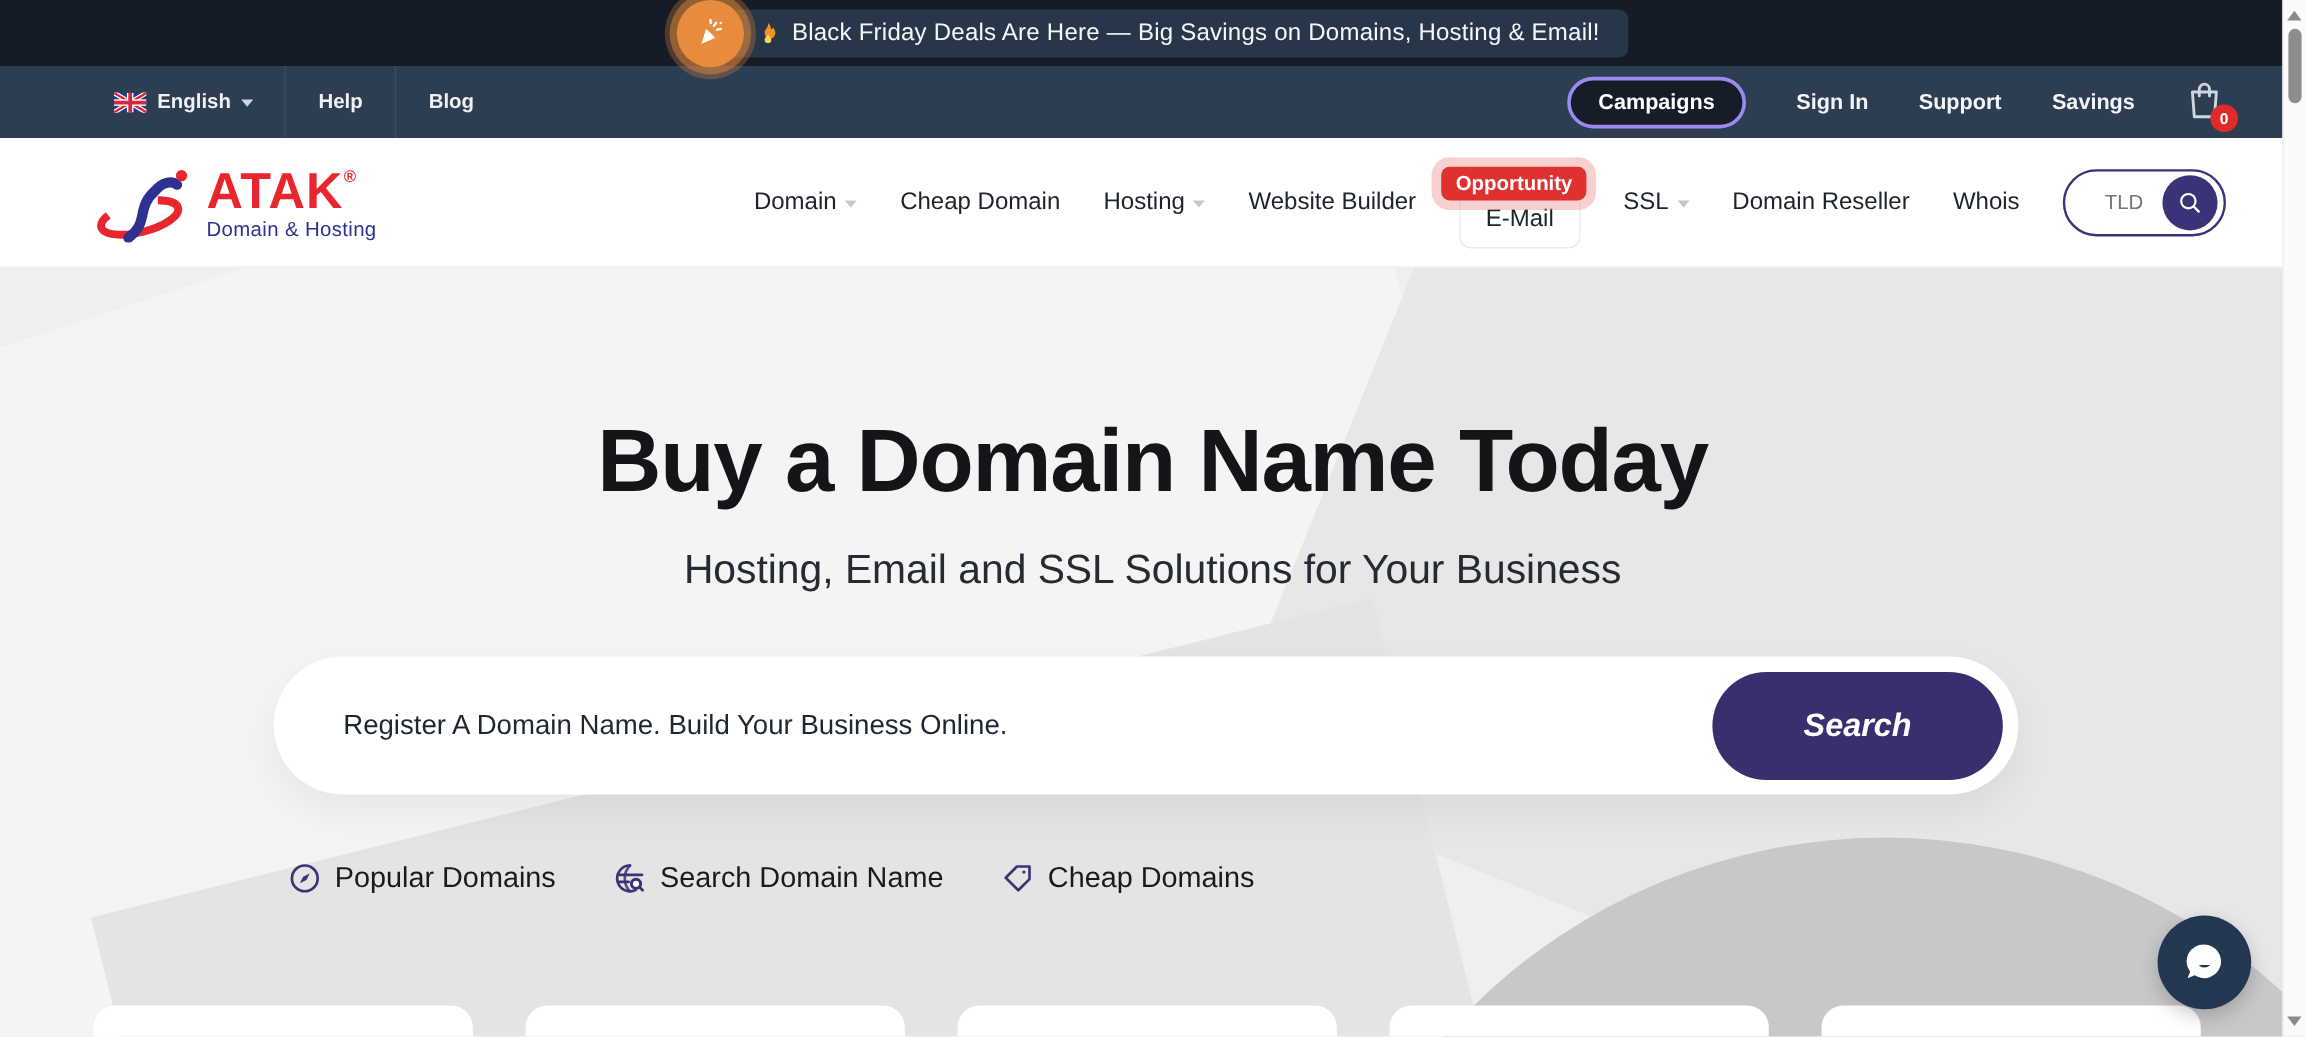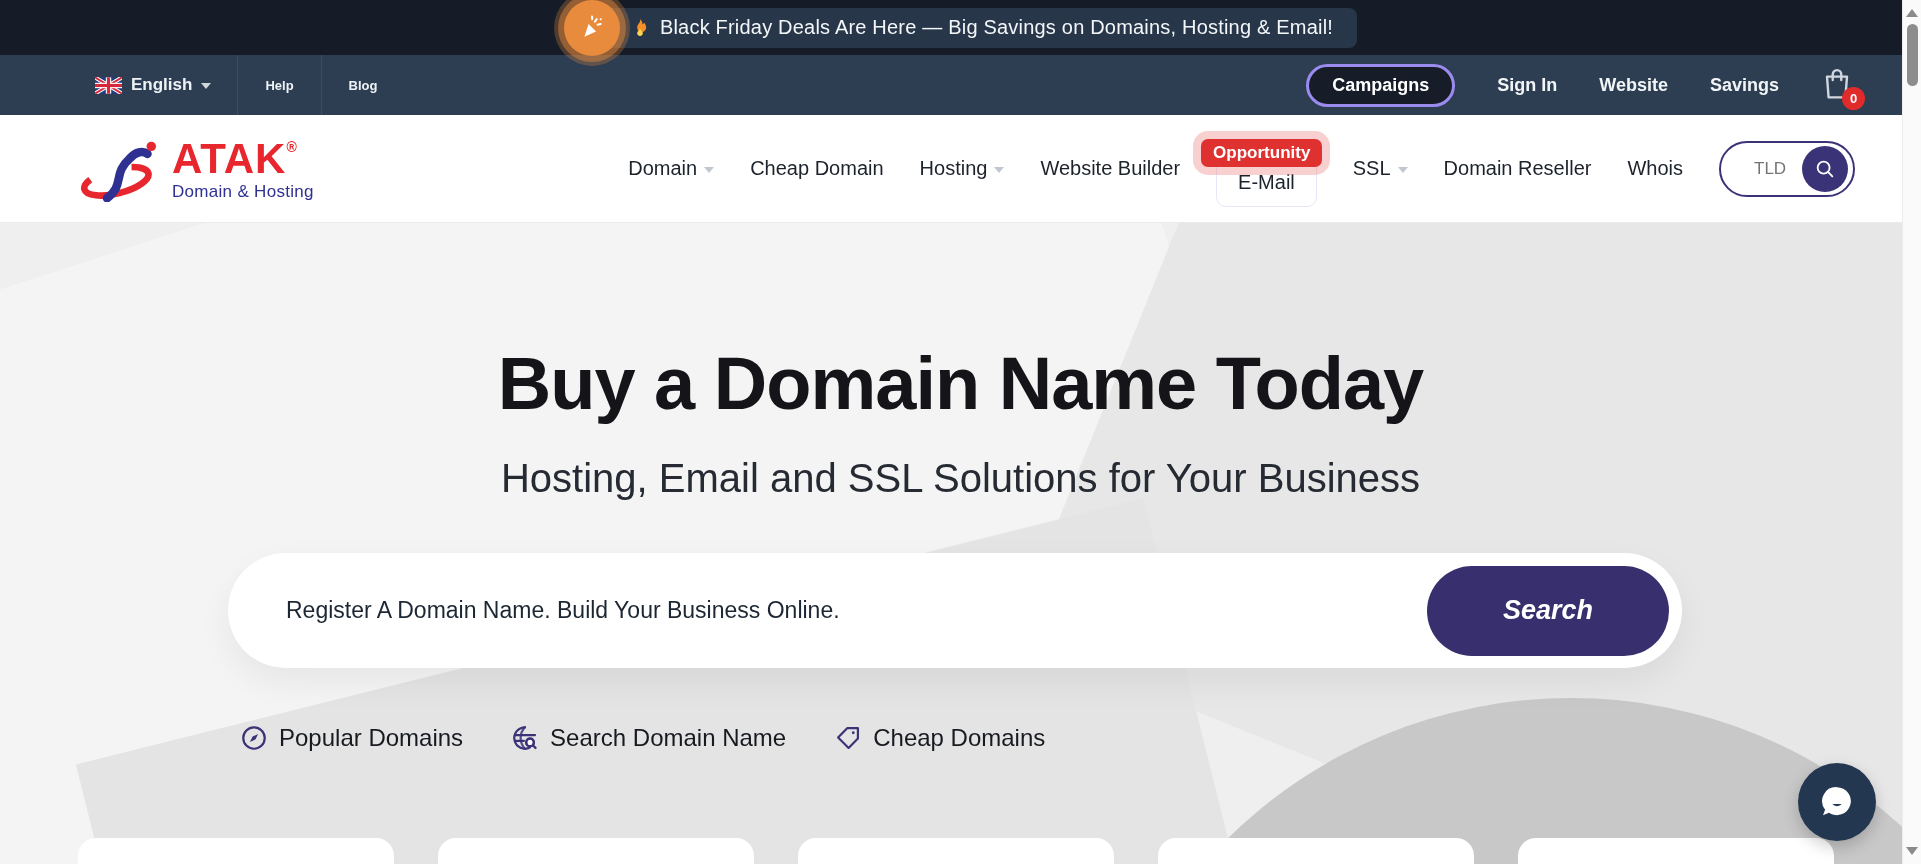--- a/index.html
+++ b/index.html
@@ -14,21 +14,21 @@
   .promo-icon-ring { position:absolute; inset:-10px; border-radius:50%; background:rgba(233,139,60,.28); }
   .promo-icon { position:absolute; inset:0; border-radius:50%; background:#e98b3c; box-shadow:0 0 0 6px rgba(233,139,60,.45); display:flex; align-items:center; justify-content:center; }
   .promo-text { color:#f4f7fa; font-size:20px; letter-spacing:.2px; display:flex; align-items:center; gap:10px; }
 
   
   .topbar { height:60px; background:#2d3e52; display:flex; align-items:center; padding:0 66px 0 95px; color:#eef2f6; }
   .topbar-left { display:flex; align-items:stretch; height:100%; }
   .lang { display:flex; align-items:center; gap:9px; padding-right:26px; border-right:1px solid #3e4e62; cursor:pointer; }
   .lang-label { font-size:17px; font-weight:700; }
   .chev { width:0; height:0; border-left:5px solid transparent; border-right:5px solid transparent; border-top:6px solid #cfd6de; margin-top:2px; }
-  .top-link { display:flex; align-items:center; padding:0 27px; border-right:1px solid #3e4e62; font-size:13px; font-weight:700; cursor:pointer; }
+  .top-link { display:flex; align-items:center; padding:0 27px; border-right:1px solid #3e4e62; font-size:17px; font-weight:700; cursor:pointer; }
   .top-link:last-child { border-right:none; }
   .topbar-right { margin-left:auto; display:flex; align-items:center; gap:42px; }
   .campaigns-btn { background:#161d29; border:3px solid #9b8bef; border-radius:24px; color:#fff; font-size:18px; font-weight:700; padding:8px 23px; cursor:pointer; font-family:inherit; }
   .top-right-link { font-size:18px; font-weight:700; color:#f2f5f8; cursor:pointer; }
   .cart { position:relative; cursor:pointer; width:34px; height:38px; }
   .cart-badge { position:absolute; right:-10px; bottom:-6px; width:23px; height:23px; background:#e12b2b; border-radius:50%; color:#fff; font-size:13px; font-weight:700; display:flex; align-items:center; justify-content:center; }
 
   
   .navbar { height:108px; background:#fff; display:flex; align-items:center; padding:0 66px 0 80px; border-bottom:1px solid #ebebeb; position:relative; z-index:20; }
   .logo { display:flex; align-items:center; gap:6px; cursor:pointer; }
@@ -48,21 +48,21 @@
 
   
   .hero { position:relative; height:641px; background:#efefef; overflow:hidden; }
   .bg-shape { position:absolute; pointer-events:none; }
   .shape-light { left:-200px; top:-80px; width:1400px; height:620px; background:#f4f4f4; transform:rotate(-18deg); }
   .shape-dark-band { right:-100px; top:-150px; width:900px; height:760px; background:#e7e7e7; transform:rotate(22deg); }
   .shape-mid { left:120px; bottom:-260px; width:1100px; height:500px; background:#e4e4e4; transform:rotate(-14deg); }
   .shape-circle { right:-140px; top:475px; width:980px; height:980px; border-radius:50%; background:#c8c8c8; }
   .hero-inner { position:relative; z-index:2; }
   .hero-title { text-align:center; margin-top:118px; font-size:74px; font-weight:800; color:#141419; letter-spacing:-1px; }
-  .hero-subtitle { text-align:center; margin-top:30px; font-size:40px; color:#262b33; }
+  .hero-subtitle { text-align:center; margin-top:30px; font-size:34px; color:#262b33; }
   .search-bar { position:relative; width:1454px; height:115px; margin:52px auto 0 228px; background:#fff; border-radius:58px; box-shadow:0 14px 34px rgba(0,0,0,.06); display:flex; align-items:center; }
   .search-input { flex:1; height:100%; border:none; outline:none; background:transparent; border-radius:58px 0 0 58px; padding:0 40px 0 58px; font-size:23px; color:#1d2633; font-family:inherit; }
   .search-input::placeholder { color:#1d2633; opacity:1; }
   .search-btn { width:242px; height:90px; margin-right:13px; border:none; border-radius:45px; background:#38306e; color:#fff; font-size:27px; font-weight:700; cursor:pointer; font-family:inherit; flex:0 0 auto;font-style:italic; }
   .quick-links { display:flex; align-items:center; gap:48px; margin:56px 0 0 240px; }
   .quick-link { display:flex; align-items:center; gap:11px; cursor:pointer; }
   .quick-link-label { font-size:24px; color:#171b20; }
   .cards-row { position:absolute; left:78px; bottom:0; display:flex; gap:44px; z-index:3; }
   .card-top { width:316px; height:26px; background:#fff; border-radius:18px 18px 0 0; }
 
@@ -116,21 +116,21 @@
         </svg>
         <span class="lang-label">English</span>
         <span class="chev"></span>
       </div>
       <a class="top-link">Help</a>
       <a class="top-link">Blog</a>
     </div>
     <div class="topbar-right">
       <button class="campaigns-btn">Campaigns</button>
       <a class="top-right-link">Sign In</a>
-      <a class="top-right-link">Website</a>
+      <a class="top-right-link">Support</a>
       <a class="top-right-link">Savings</a>
       <div class="cart">
         <svg width="32" height="36" viewBox="0 0 24 26" fill="none" stroke="#cfd6de" stroke-width="1.8" stroke-linejoin="round">
           <path d="M4.5 7.5h15l-1.2 15.5H5.7L4.5 7.5z"></path>
           <path d="M8.8 10V5.8a3.2 3.2 0 0 1 6.4 0V10" stroke-linecap="round"></path>
         </svg>
         <span class="cart-badge">0</span>
       </div>
     </div>
   </div>

